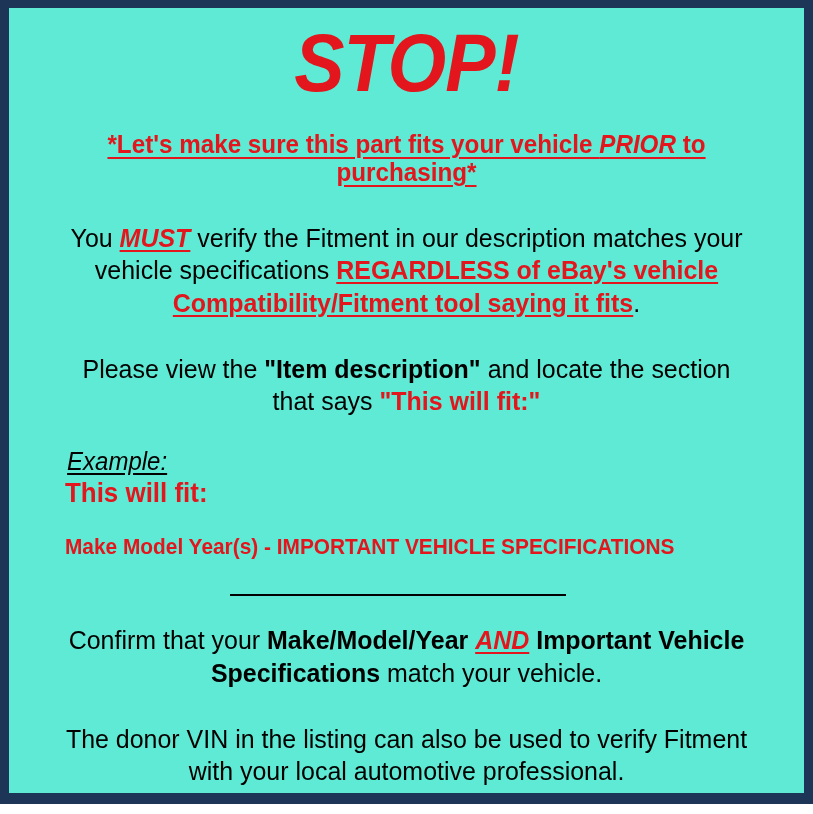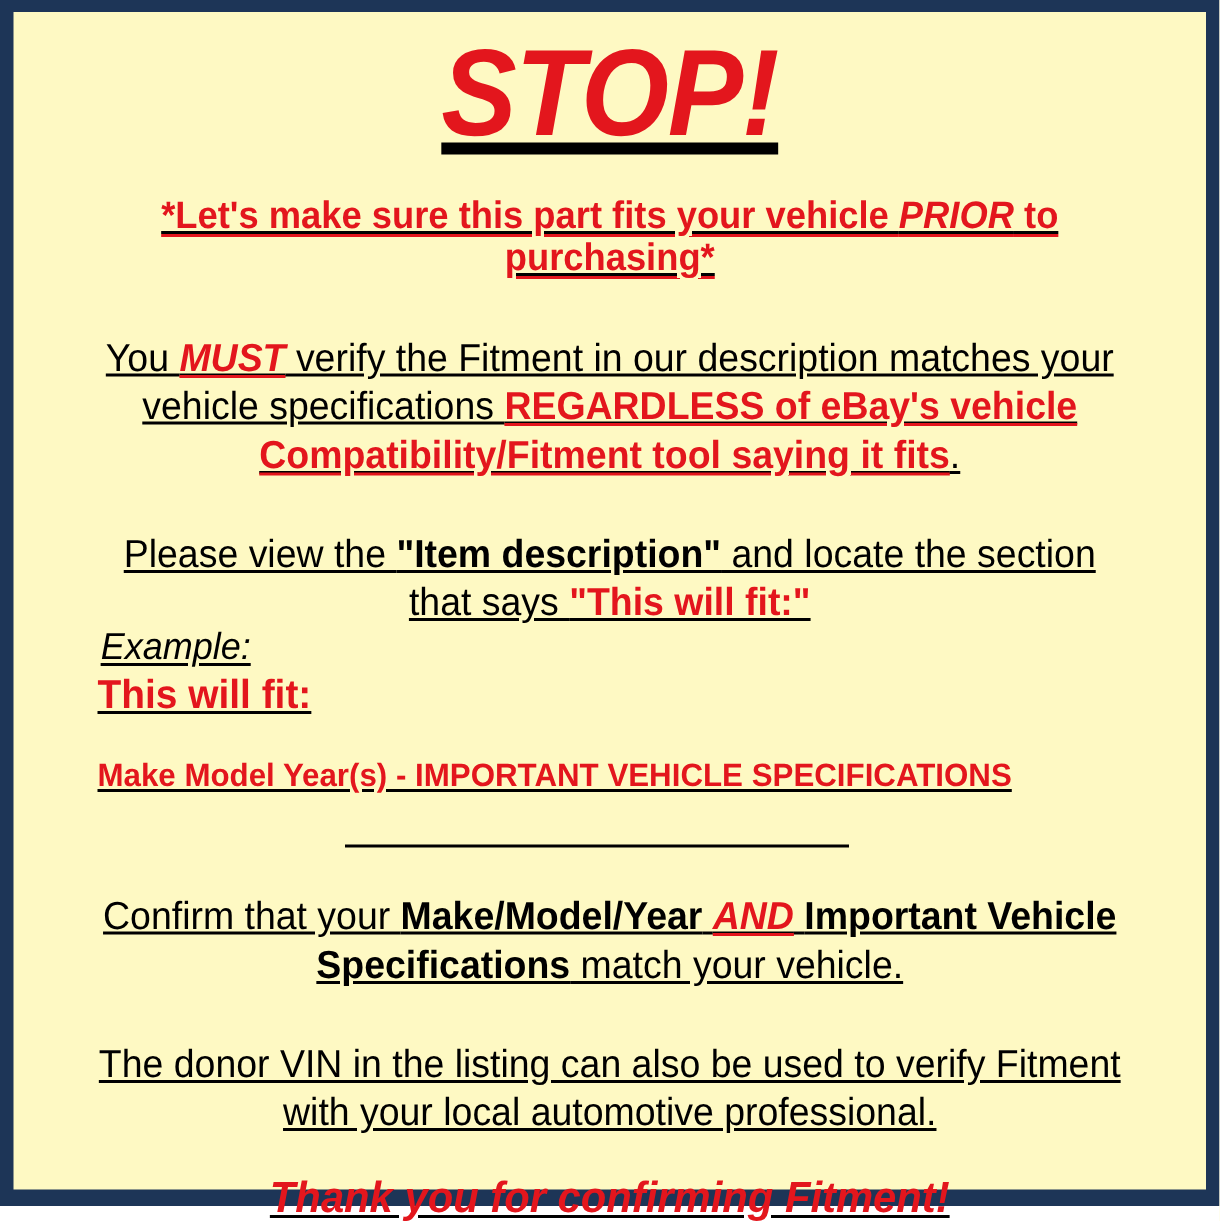--- a/index.html
+++ b/index.html
@@ -13,24 +13,23 @@
     font-family: "Liberation Sans", "DejaVu Sans", sans-serif;
     overflow: hidden;
   }
   #notice-card {
     box-sizing: border-box;
     width: 813px;
     height: 804px;
     border: 9px solid #1d3557;
     border-top-width: 8px;
     border-bottom-width: 11px;
-    background: #fef9c3;
+    background: #5eead4;
     padding: 0;
     position: relative;
-    text-decoration: underline;
   }
   .inner {
     box-sizing: border-box;
     width: 100%;
     height: 100%;
     padding: 0 10px;
     text-align: center;
   }
 
   
@@ -77,20 +76,21 @@
   .b        { font-weight: bold; }
   .rbiu     { color:#e3161d; font-weight:bold; font-style:italic;
               text-decoration:underline; text-underline-offset:3px; }
   .rbu      { color:#e3161d; font-weight:bold;
               text-decoration:underline; text-underline-offset:3px; }
 
   
   .example-block {
     text-align: left;
     padding-left: 46px;
+    margin-top: 30px;
   }
   .example-label {
     color: #000000;
     font-style: italic;
     font-size: 25px;
     text-decoration: underline;
     text-underline-offset: 3px;
     margin: 0;
     transform: scaleX(0.96);
     display: inline-block;

